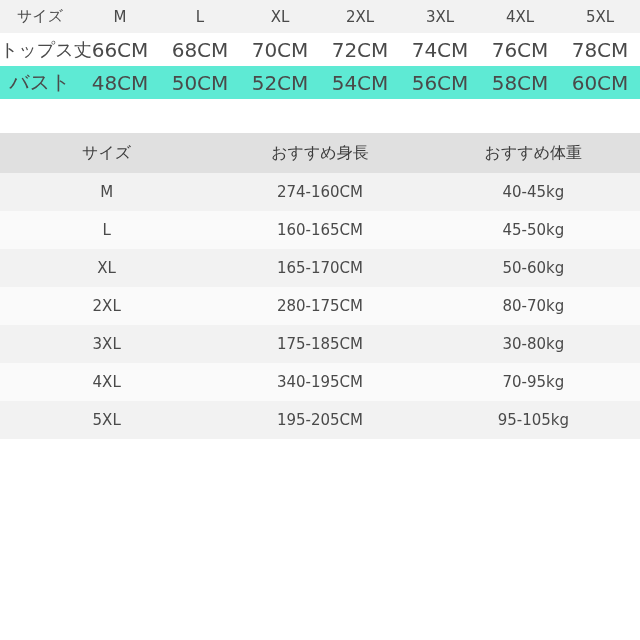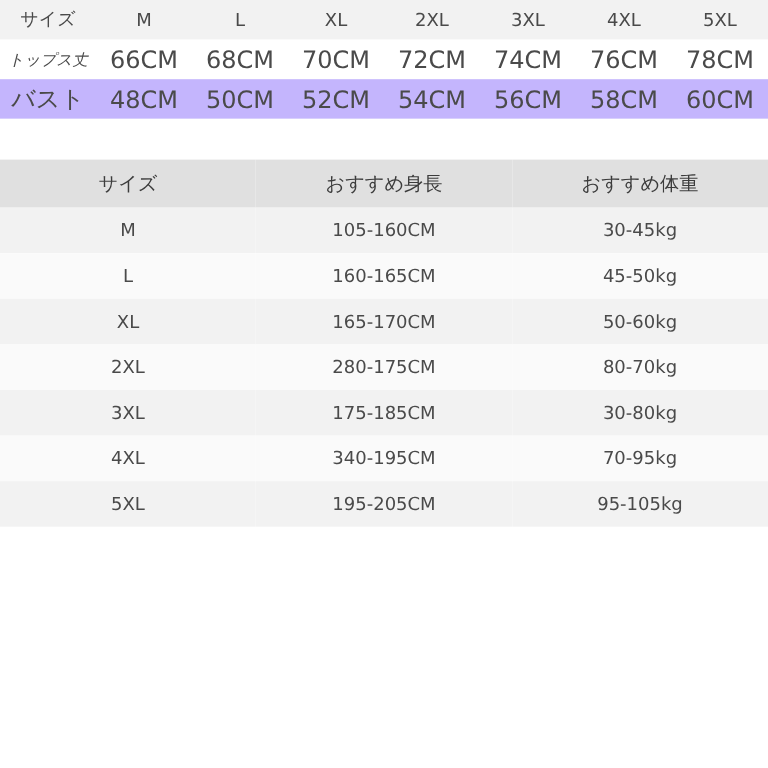--- a/index.html
+++ b/index.html
@@ -41,28 +41,27 @@
     white-space: nowrap;
   }
   .row-head td {
     background: #f2f2f2;
     font-size: 15px;
   }
   .row-alt td {
     background: #ffffff;
   }
   .row-grey td {
-    background: #c4b5fd;
+    background: #5eead4;
   }
   .col-label {
     font-size: 14px;
   }
   .col-label.tight {
-    font-size: 13px;
-    font-style: italic;
+    font-size: 18px;
   }
 
   
   .gap {
     height: 34px;
     background: #ffffff;
   }
 
   
   .table-reco {
@@ -155,22 +154,22 @@
     <thead>
       <tr>
         <th>サイズ</th>
         <th>おすすめ身長</th>
         <th>おすすめ体重</th>
       </tr>
     </thead>
     <tbody>
       <tr class="odd">
         <td class="cell-size">M</td>
-        <td class="cell-val">105-160CM</td>
-        <td class="cell-val">30-45kg</td>
+        <td class="cell-val">274-160CM</td>
+        <td class="cell-val">40-45kg</td>
       </tr>
       <tr class="even">
         <td class="cell-size">L</td>
         <td class="cell-val">160-165CM</td>
         <td class="cell-val">45-50kg</td>
       </tr>
       <tr class="odd">
         <td class="cell-size">XL</td>
         <td class="cell-val">165-170CM</td>
         <td class="cell-val">50-60kg</td>

